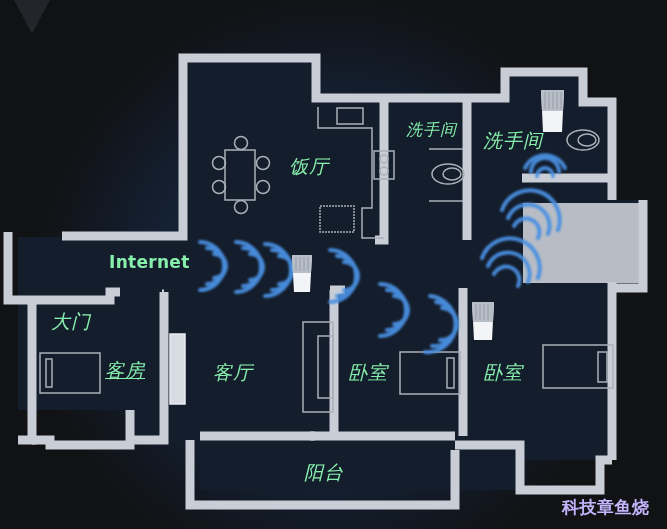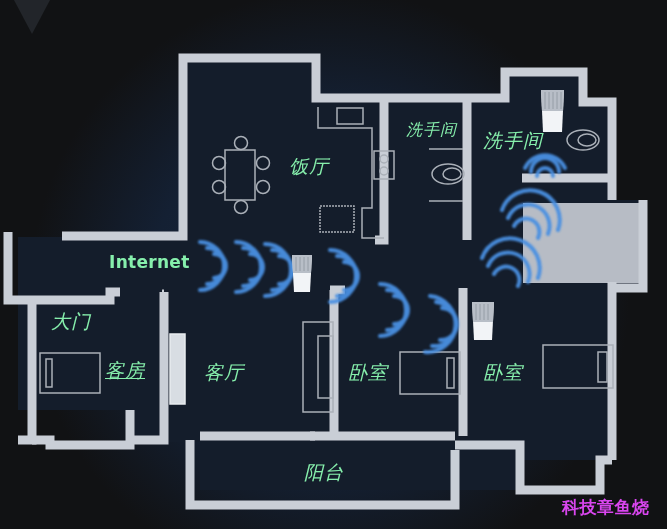--- a/index.html
+++ b/index.html
@@ -2,21 +2,21 @@
 <html><head>
 <meta charset="utf-8">
 <style>
   html, body { margin: 0; padding: 0; background: #111214; }
   body { width: 667px; height: 529px; overflow: hidden; position: relative;
          font-family: "DejaVu Sans", "Liberation Sans", sans-serif; }
   #stage { position: absolute; left: 0; top: 0; width: 667px; height: 529px; }
   .label { position: absolute; color: #86efac; font-size: 19px; font-style: italic;
            white-space: nowrap; letter-spacing: 1px; }
   .label.internet { font-style: normal; font-weight: bold; font-size: 17px; letter-spacing: 0.3px; }
-  .label.watermark { font-style: normal; font-weight: bold; font-size: 17px; color: #d946ef; letter-spacing: 0.5px; }
+  .label.watermark { font-style: normal; font-weight: bold; font-size: 17px; color: #c4b5fd; letter-spacing: 0.5px; }
 </style>
 </head>
 <body>
 
 <svg id="stage" viewBox="0 0 667 529" xmlns="http://www.w3.org/2000/svg">
   <defs>
     <radialGradient id="glow" cx="330" cy="290" r="300" gradientUnits="userSpaceOnUse">
       <stop offset="0" stop-color="#1b2a40"></stop>
       <stop offset="0.6" stop-color="#142033"></stop>
       <stop offset="1" stop-color="#111214"></stop>
@@ -189,19 +189,19 @@
         </g>
     </g>
   </g>
 </svg>
 
 <div class="label" style="left:289px;top:154px;">饭厅</div>
 <div class="label" style="left:406px;top:120px;font-size:16px;">洗手间</div>
 <div class="label" style="left:483px;top:128px;">洗手间</div>
 <div class="label" style="left:51px;top:262px;margin-top:47px;">大门</div>
 <div class="label" style="left:105px;top:358px;text-decoration:underline;">客房</div>
-<div class="label" style="left:204px;top:360px;">客厅</div>
+<div class="label" style="left:213px;top:360px;">客厅</div>
 <div class="label" style="left:348px;top:360px;">卧室</div>
 <div class="label" style="left:483px;top:360px;">卧室</div>
 <div class="label" style="left:304px;top:460px;">阳台</div>
 
 <div class="label internet" style="left:109px;top:252px;">Internet</div>
 <div class="label watermark" style="left:562px;top:496px;">科技章鱼烧</div>
 
 </body></html>

